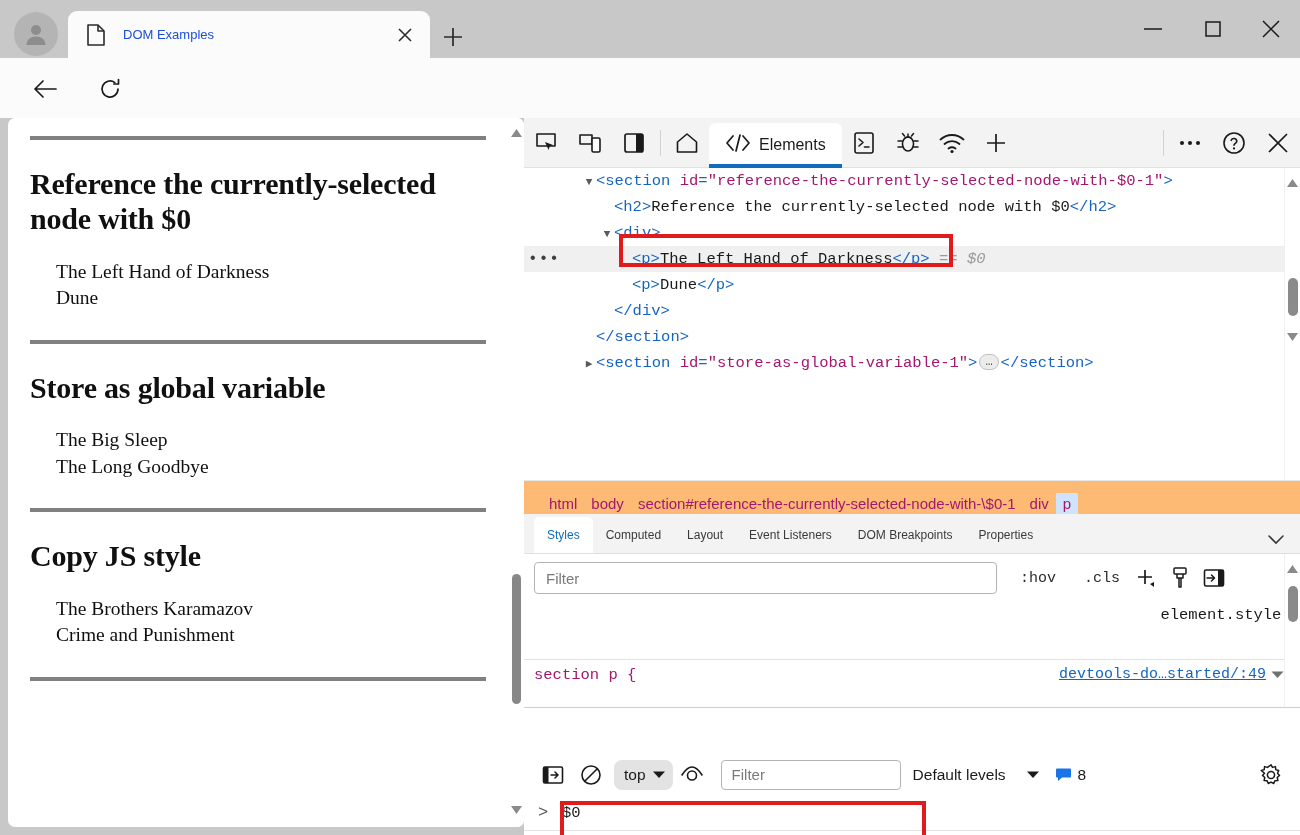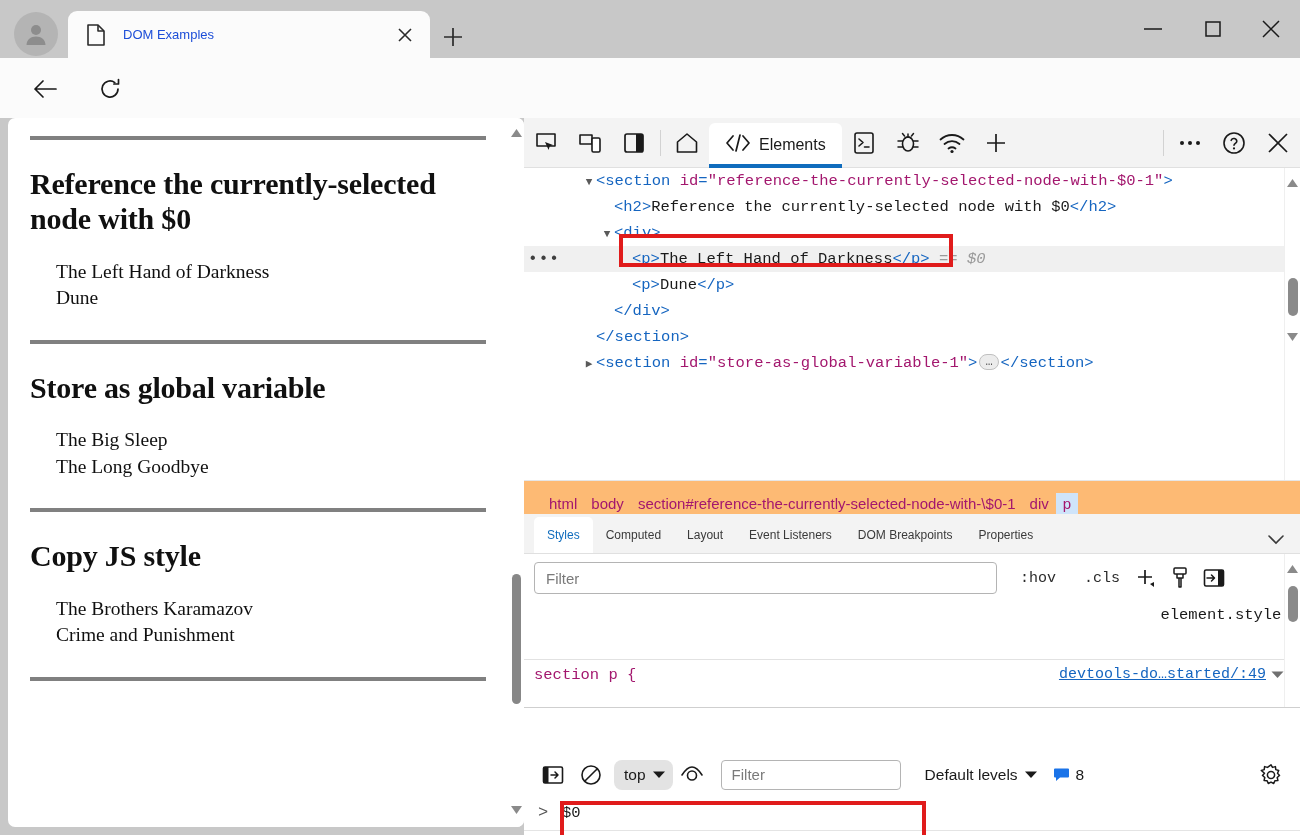--- a/index.html
+++ b/index.html
@@ -415,22 +415,22 @@
     margin-left: 4px;
   }
   #ct-filter {
     margin-left: 10px;
     width: 180px; height: 30px;
     border: 1px solid #b4b4b4; border-radius: 4px;
     display: flex; align-items: center; padding-left: 10px;
     font-size: 15px; color: #7a7a7a; flex: none;
   }
   #ct-levels {
-    margin-left: 24px;
-    display: flex; align-items: center; gap: 7px;
+    margin-left: 12px;
+    display: flex; align-items: center; gap: 21px;
     font-size: 15.5px; color: #1a1a1a; flex: none;
   }
   #ct-msgcount {
     margin-left: 16px;
     display: flex; align-items: center; gap: 6px;
     font-size: 15.5px; color: #1a1a1a; flex: none;
   }
   #ct-gear { margin-left: auto; margin-right: 10px; }
   .clog-row { position: relative; height: 34px; line-height: 34px; }
   .clog-row .arrow {

